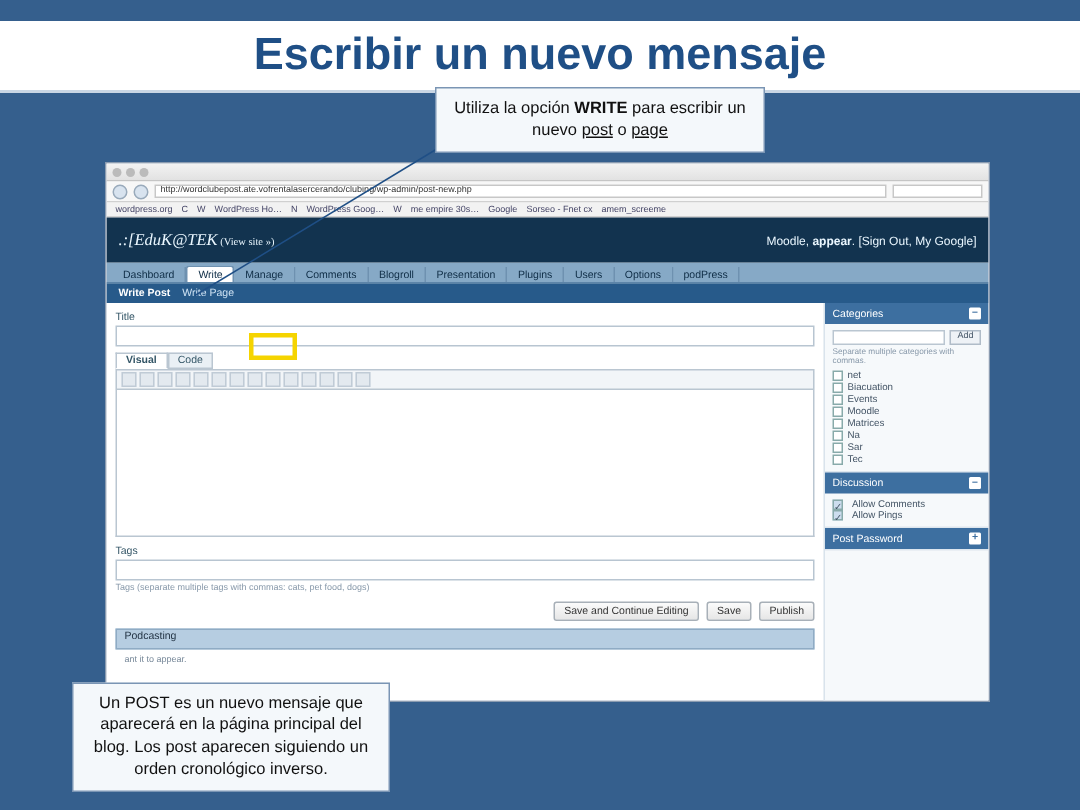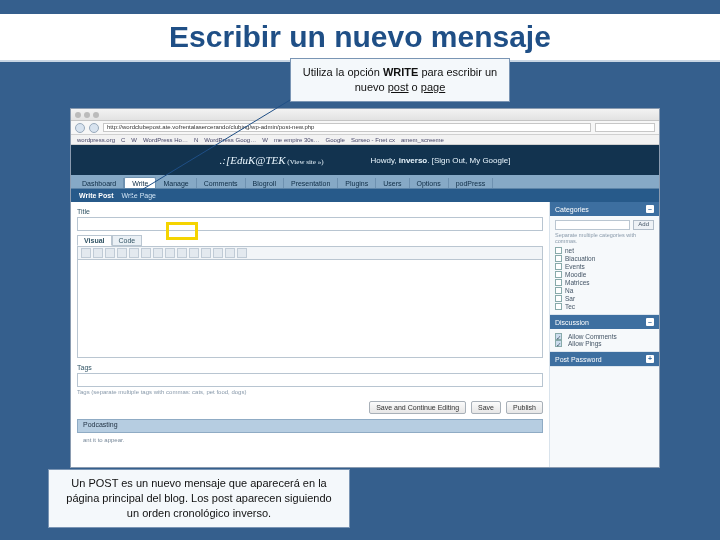--- a/index.html
+++ b/index.html
@@ -32,21 +32,21 @@
     background: #f4f8fb;
     border: 1px solid #7a95b4;
     padding: 6px 10px;
     font-size: 11px;
     line-height: 1.35;
     text-align: center;
     color: #111;
     z-index: 20;
   }
   .callout-top { top: 58px; left: 290px; width: 220px; }
-  .callout-bl  { bottom: 12px; left: 48px;  width: 302px; }
+  .callout-bl  { bottom: 12px; left: 48px;  width: 212px; }
   .callout-br  { bottom: 12px; right: 28px; width: 280px; }
   .browser {
     position: absolute;
     top: 108px; left: 70px; width: 590px; height: 360px;
     background: #fff;
     border: 1px solid #8a9bb0;
     font-size: 7px;
     color: #333;
     overflow: hidden;
     z-index: 5;
@@ -71,21 +71,21 @@
   .bmbar {
     height:10px; background:#f2f2f2; border-bottom:1px solid #d0d0d0;
     display:flex; align-items:center; gap:6px; padding:0 6px;
     font-size:6px; color:#446; white-space:nowrap; overflow:hidden;
   }
   .bmbar span { display:inline-flex; align-items:center; gap:2px; }
   .wp-head {
     height: 30px;
     background: #12334f;
     color: #eaf7ff;
-    display:flex; align-items:center; justify-content:center;
+    display:flex; align-items:center; justify-content:space-between;
     padding: 0 8px;
     font-size: 8px;
     position: relative;
     gap: 47px;
   }
   .wp-head .logo { font-family: Georgia, serif; font-size: 11px; font-style: italic; }
   .wp-nav {
     height: 14px; background: #86a9c6;
     display:flex; align-items:flex-end; gap:0; padding-left:4px;
     border-bottom: 1px solid #5c84a8;
@@ -193,21 +193,21 @@
       <span>me empire 30s…</span>
       <span>Google</span>
       <span>Sorseo - Fnet cx</span>
       <span>amem_screeme</span>
     </div>
     <div class="wp-head">
       <div class="logo">
         <span>.:[EduK@TEK</span><span style="font-size:7px; font-style:normal;"> (View site »)</span>
       </div>
       <div>
-        <span>Howdy, </span><b>inverso</b><span>. [Sign Out, My Google]</span>
+        <span>Moodle, </span><b>appear</b><span>. [Sign Out, My Google]</span>
       </div>
     </div>
     <div class="wp-nav">
       <div class="tab">Dashboard</div>
       <div class="tab active">Write</div>
       <div class="tab">Manage</div>
       <div class="tab">Comments</div>
       <div class="tab">Blogroll</div>
       <div class="tab">Presentation</div>
       <div class="tab">Plugins</div>

